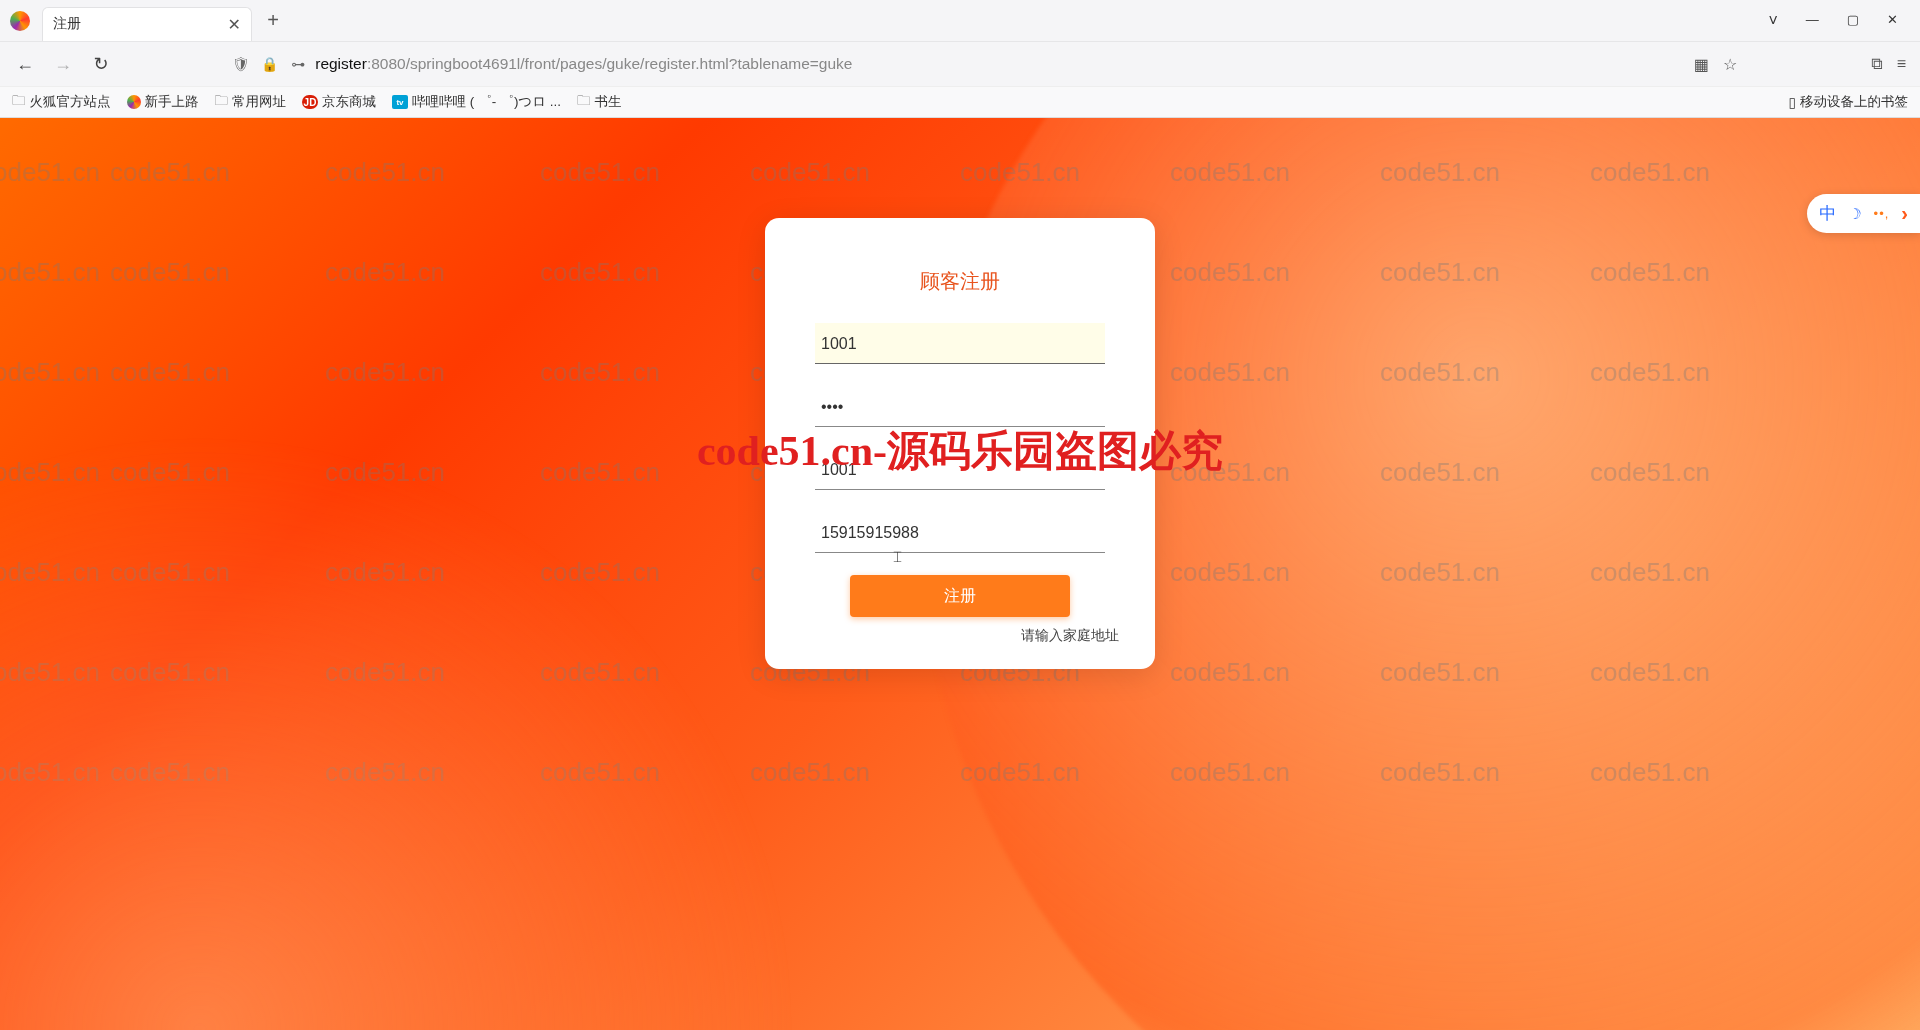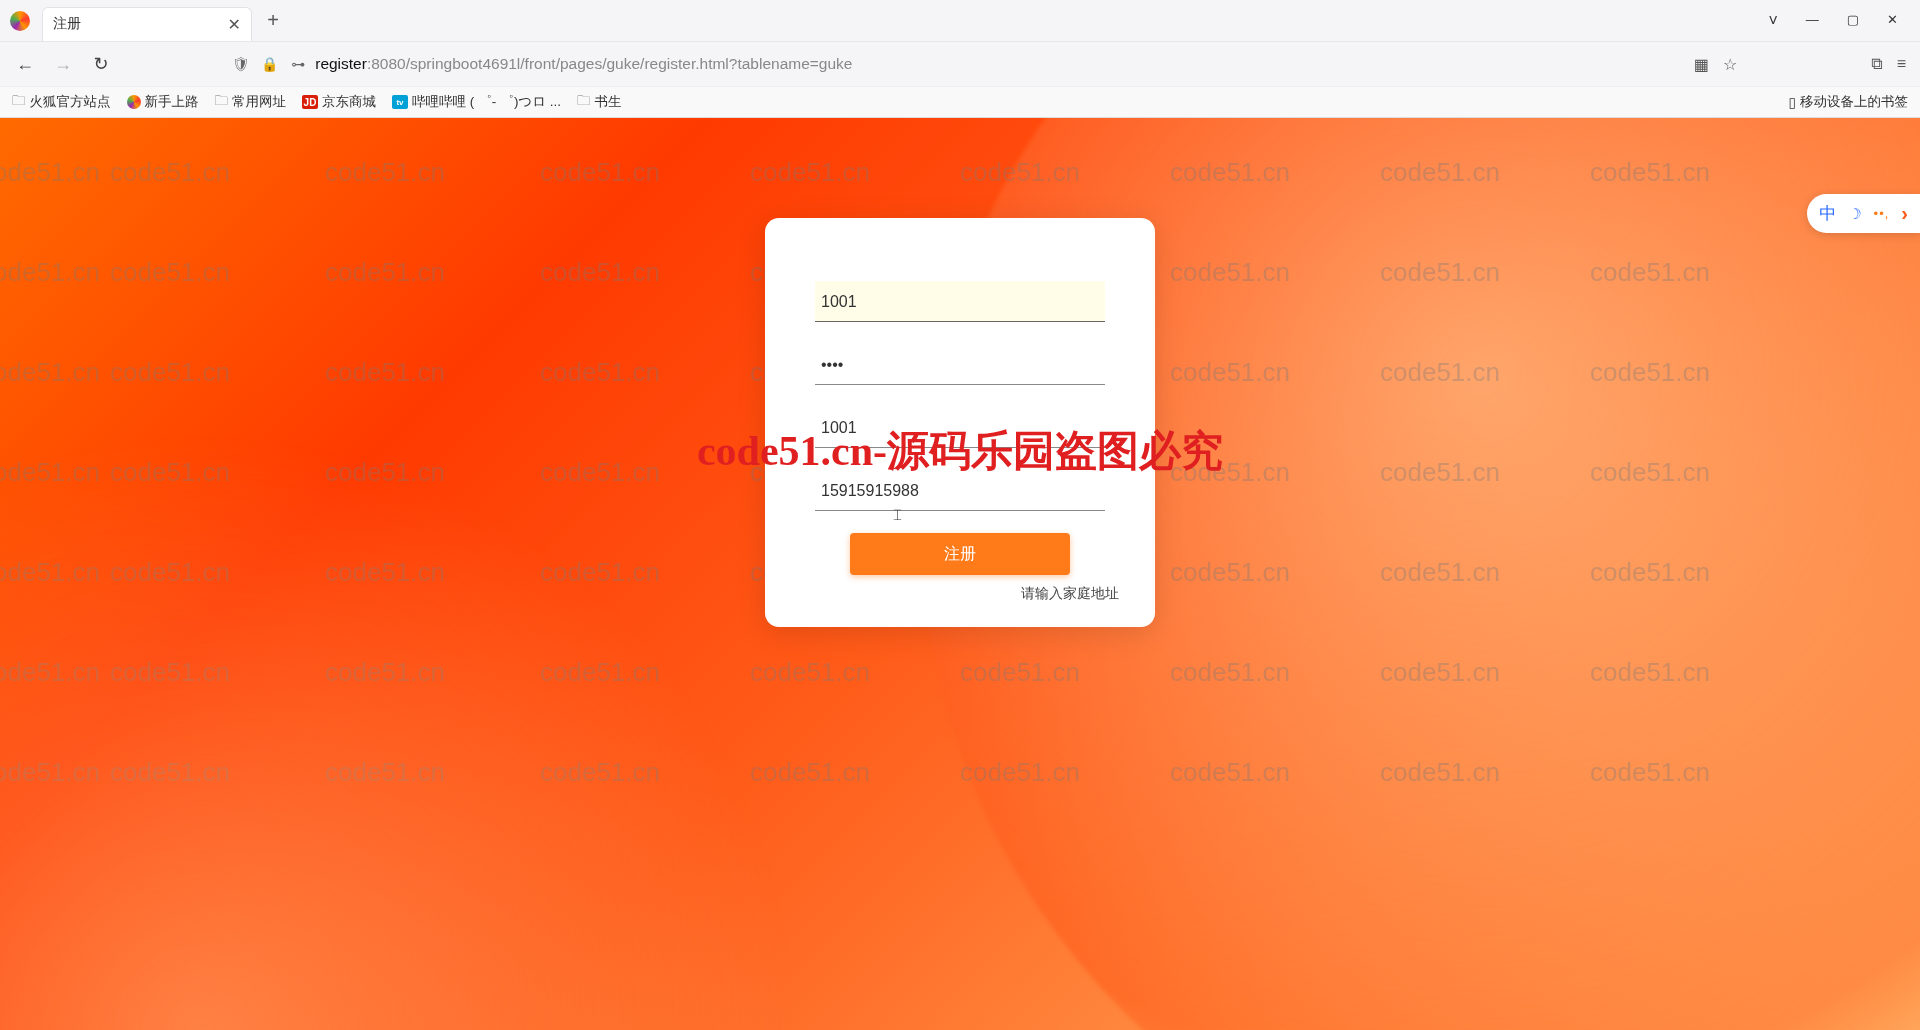--- a/index.html
+++ b/index.html
@@ -23,21 +23,21 @@
 .url-icons span { cursor:pointer; }
 .urltext { font-size:15.5px; color:#888; }
 .urltext .host { color:#111; font-weight:500; }
 .right-icons { display:flex; gap:14px; align-items:center; color:#555; margin-right:6px;}
 .right-icons span { cursor:pointer; font-size:16px; }
 
 .bookbar { height: 32px; display:flex; align-items:center; padding: 0 12px; gap:16px; font-size:13.5px; color:#333; border-top:1px solid #eee; border-bottom:1px solid #ddd; background:#f9f9fa;}
 .bm { display:flex; align-items:center; gap:4px; cursor:pointer; }
 .bm .folder { color:#777; }
 .bm .ff { width:14px; height:14px; border-radius:50%; background: conic-gradient(#ff9500,#ff3b30,#ff9500,#9c27b0,#4caf50,#ff9500);}
-.jd { width:16px; height:14px; background:#d81e06; color:#fff; font-size:10px; display:flex; align-items:center; justify-content:center; border-radius:2px; font-weight:bold;}
+.jd { width:16px; height:14px; background:#d81e06; color:#fff; font-size:10px; display:flex; align-items:center; justify-content:center; border-radius:7px; font-weight:bold;}
 .bili { width:16px; height:14px; background:#00a1d6; color:#fff; font-size:8px; display:flex; align-items:center; justify-content:center; border-radius:2px; font-weight:bold;}
 .bookbar .right-bm { margin-left:auto; }
 
 
 .page { position: relative; width: 100%; height: 912px; background: linear-gradient(135deg, #ff6a00 0%, #ff3a00 25%, #ff5c1a 50%, #ff8c42 75%, #ffb366 100%); overflow:hidden;}
 .page::before, .page::after { content:""; position:absolute; border-radius:50%; filter: blur(2px);}
 .page::before { width:1400px; height:1400px; right:-400px; top:-300px; background: radial-gradient(circle at 40% 40%, rgba(255,200,150,0.6), rgba(255,60,0,0.3) 60%, transparent 70%); }
 .page::after { width:1200px; height:1200px; left:-400px; bottom:-600px; background: radial-gradient(circle, rgba(255,180,120,0.5), transparent 70%);}
 
 
@@ -208,20 +208,21 @@
   <div class="wm-big">code51.cn-源码乐园盗图必究</div>
 
   <div class="side-widget">
     <span class="cn">中</span>
     <span class="moon">☽</span>
     <span class="dots">••,</span>
     <span class="arr">›</span>
   </div>
 
   <div class="card">
+    <h2>顾客注册</h2>
 
     <div class="fld hl">
       <input type="text" value="1001" style="">
     </div>
     <div class="fld">
       <input type="text" value="••••" style="">
     </div>
     <div class="fld">
       <input type="text" value="1001" style="">
     </div>

